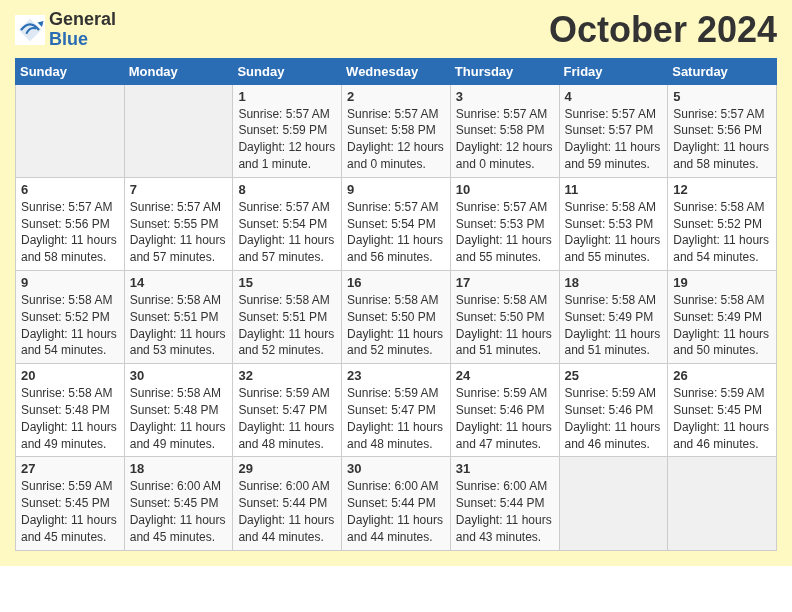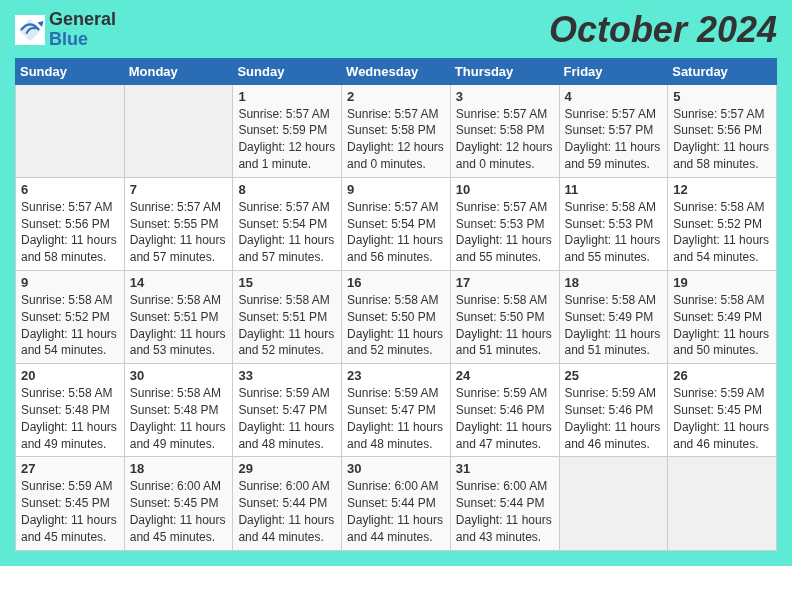--- a/index.html
+++ b/index.html
@@ -5,21 +5,21 @@
     * { box-sizing: border-box; margin: 0; padding: 0; }
     body {
       font-family: Arial, sans-serif;
       background: #fff;
       width: 792px;
       min-height: 612px;
       padding: 0;
     }
     .page {
       width: 792px;
-      background: #5eead4;
+      background: #fef9c3;
       padding: 10px 15px 15px;
     }
     .header {
       display: flex;
       justify-content: space-between;
       align-items: flex-start;
       margin-bottom: 8px;
     }
     .logo {
       display: flex;
@@ -41,21 +41,20 @@
       font-weight: bold;
       color: #2a6db5;
     }
     .logo-icon {
       width: 30px;
       height: 30px;
       margin-right: 4px;
     }
     .title-block {
       text-align: left;
-      font-style: italic;
     }
     .month-title {
       font-size: 36px;
       font-weight: bold;
       color: #333;
       line-height: 1.1;
     }
     .location {
       font-size: 16px;
       color: #555;
@@ -291,21 +290,21 @@
 and 49 minutes.</div>
           </td>
           <td>
             <span class="day-number">30</span>
             <div class="day-info" style="white-space: pre-line;">Sunrise: 5:58 AM
 Sunset: 5:48 PM
 Daylight: 11 hours
 and 49 minutes.</div>
           </td>
           <td>
-            <span class="day-number">33</span>
+            <span class="day-number">32</span>
             <div class="day-info" style="white-space: pre-line;">Sunrise: 5:59 AM
 Sunset: 5:47 PM
 Daylight: 11 hours
 and 48 minutes.</div>
           </td>
           <td>
             <span class="day-number">23</span>
             <div class="day-info" style="white-space: pre-line;">Sunrise: 5:59 AM
 Sunset: 5:47 PM
 Daylight: 11 hours

